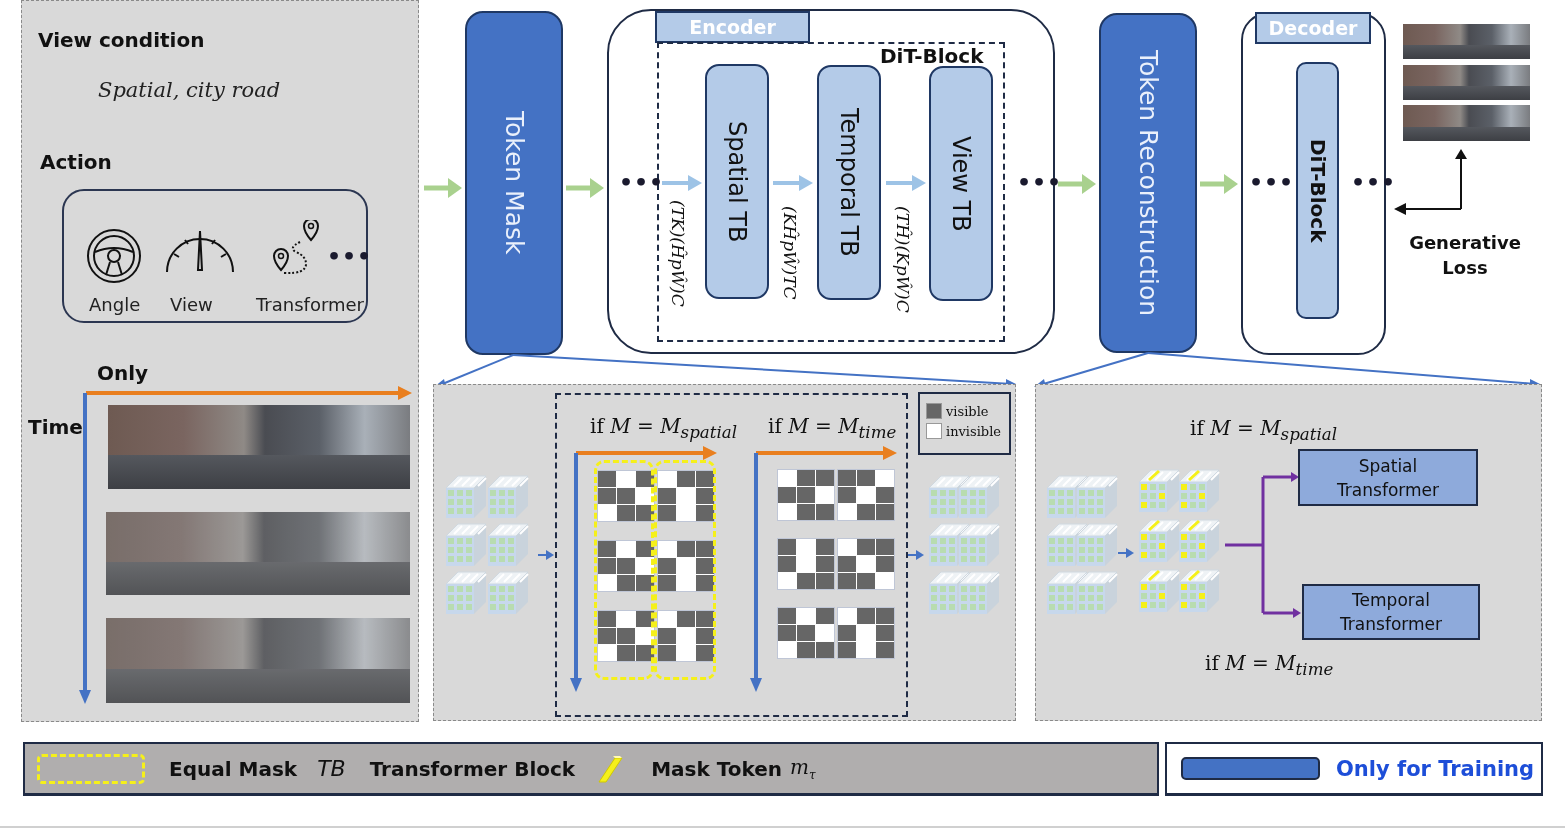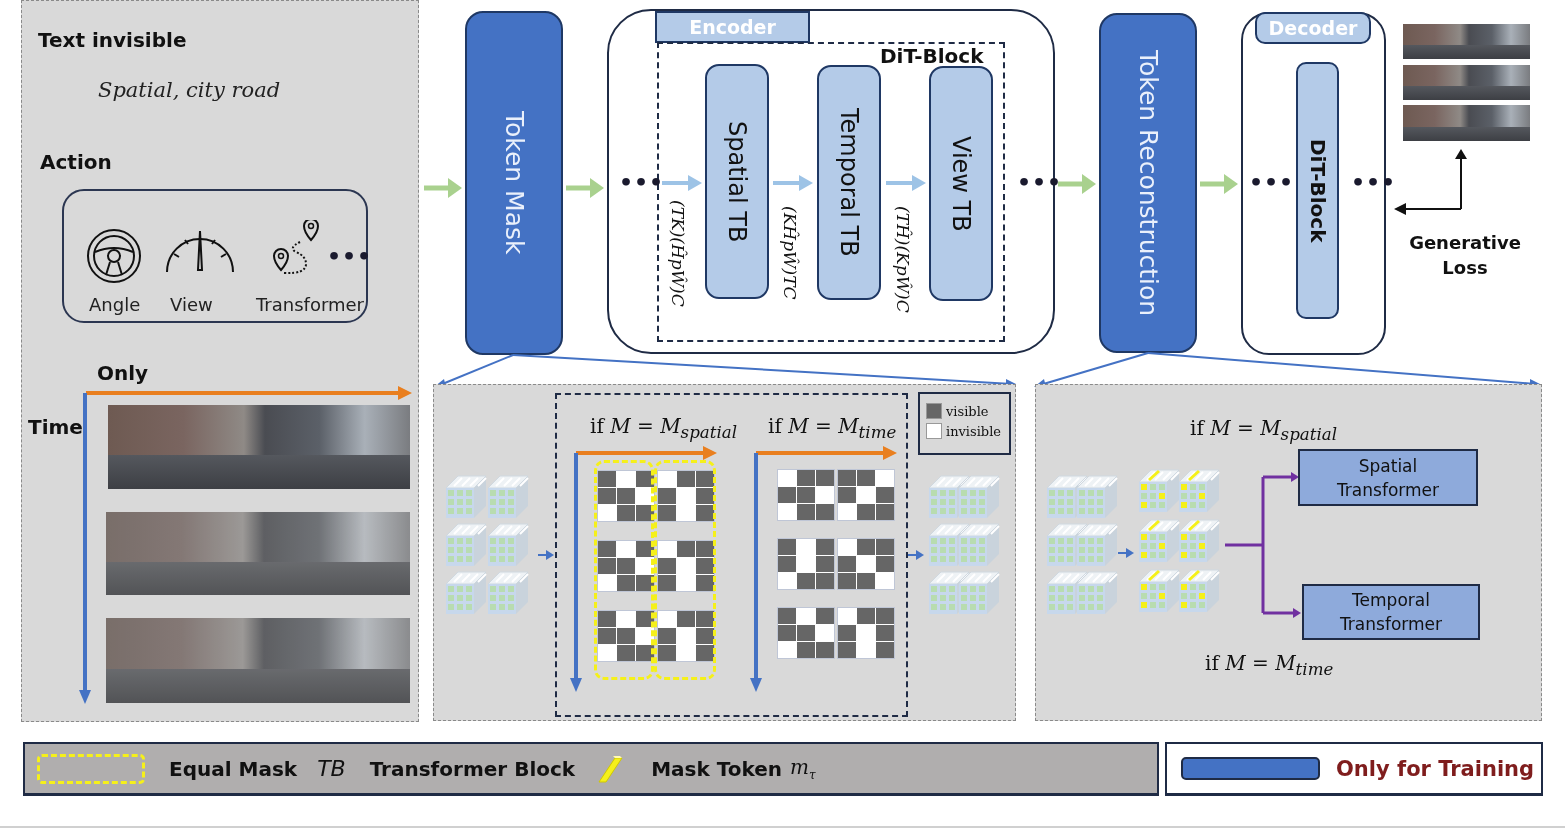--- a/index.html
+++ b/index.html
@@ -22,21 +22,21 @@
   .cell { background:#666666; }
   .cell.w { background:#ffffff; }
   .cube { position:absolute; width:40px; height:40px; }
   .legend-item { display:flex; align-items:center; gap:8px; font-weight:bold; font-size:20px; color:#111;text-align:right; }
 </style>
 </head>
 <body>
 
 <div class="abs panel-gray" style="left:21px;top:0;width:398px;height:722px;"></div>
 
-<div class="abs bold" style="left:38px;top:28px;font-size:20px;">Text invisible</div>
+<div class="abs bold" style="left:38px;top:28px;font-size:20px;">View condition</div>
 <div class="abs" style="left:98px;top:78px;font-size:21px;font-style:italic;font-family:'DejaVu Serif',serif;color:#222;">Spatial, city road</div>
 
 <div class="abs bold" style="left:40px;top:150px;font-size:20px;">Action</div>
 
 <div class="abs" style="left:62px;top:189px;width:306px;height:134px;border:2px solid #2b3651;border-radius:22px;box-sizing:border-box;"></div>
 
 <svg class="abs" style="left:84px;top:226px;" width="60" height="60" viewBox="0 0 60 60">
   <circle cx="30" cy="30" r="26" fill="none" stroke="#111" stroke-width="2"></circle>
   <circle cx="30" cy="30" r="20" fill="none" stroke="#111" stroke-width="2"></circle>
   <circle cx="30" cy="30" r="6" fill="none" stroke="#111" stroke-width="2"></circle>
@@ -128,21 +128,21 @@
   </svg>
 <div class="abs blue-block vtext" style="left:1099px;top:13px;width:98px;height:340px;">
   <span>Token Reconstruction</span>
 </div>
 <svg class="abs" style="left:1200px;top:172px;" width="40" height="24">
     <line x1="0" y1="12" x2="28" y2="12" stroke="#a9d18e" stroke-width="5"></line>
     <polygon points="24,2 38,12 24,22" fill="#a9d18e"></polygon>
   </svg>
 
 <div class="abs" style="left:1241px;top:12px;width:145px;height:343px;border:2px solid #1f2b45;border-radius:28px;box-sizing:border-box;background:#fff;"></div>
-<div class="abs tab-label" style="left:1255px;top:12px;width:116px;height:32px;border-radius:10px;">Decoder</div>
+<div class="abs tab-label" style="left:1255px;top:12px;width:116px;height:32px;">Decoder</div>
 <div class="abs light-block vtext bold" style="left:1296px;top:62px;width:43px;height:257px;border-radius:10px;font-size:20px;">
   <span>DiT-Block</span>
 </div>
 <div class="abs dots" style="left:1249px;top:170px;">•••</div>
 <div class="abs dots" style="left:1351px;top:170px;">•••</div>
 
 <div class="photo" style="left:1403px;top:24px;width:127px;height:35px;"></div>
 <div class="photo" style="left:1403px;top:65px;width:127px;height:35px;"></div>
 <div class="photo" style="left:1403px;top:105px;width:127px;height:36px;"></div>
 
@@ -849,16 +849,16 @@
         <polygon points="4,28 20,4 27,4 11,28" fill="#f5f01a" stroke="#cfc800" stroke-width="1"></polygon>
         <polygon points="20,4 27,4 25,2 18,2" fill="#fffbb0"></polygon>
       </svg>
     <span style="margin-left:18px;">Mask Token</span>
     <span class="math" style="font-style:italic;font-weight:normal;"><span>m</span><sub style="font-size:12px;">τ</sub></span>
   </div>
 </div>
 
 <div class="abs" style="left:1165px;top:742px;width:378px;height:54px;border:2px solid #1f2b45;border-bottom-width:3px;box-sizing:border-box;display:flex;align-items:center;padding-left:14px;gap:16px;">
   <span style="width:139px;height:23px;background:#4472c4;border:2px solid #1f2b45;border-radius:5px;box-sizing:border-box;display:inline-block;"></span>
-  <span style="color:#7f1d1d;font-weight:bold;font-size:21px;">Only for Training</span>
+  <span style="color:#1d4ed8;font-weight:bold;font-size:21px;">Only for Training</span>
 </div>
 
 <div class="abs" style="left:0;top:826px;width:1565px;height:2px;background:#d0d0d0;"></div>
 
 </body></html>

